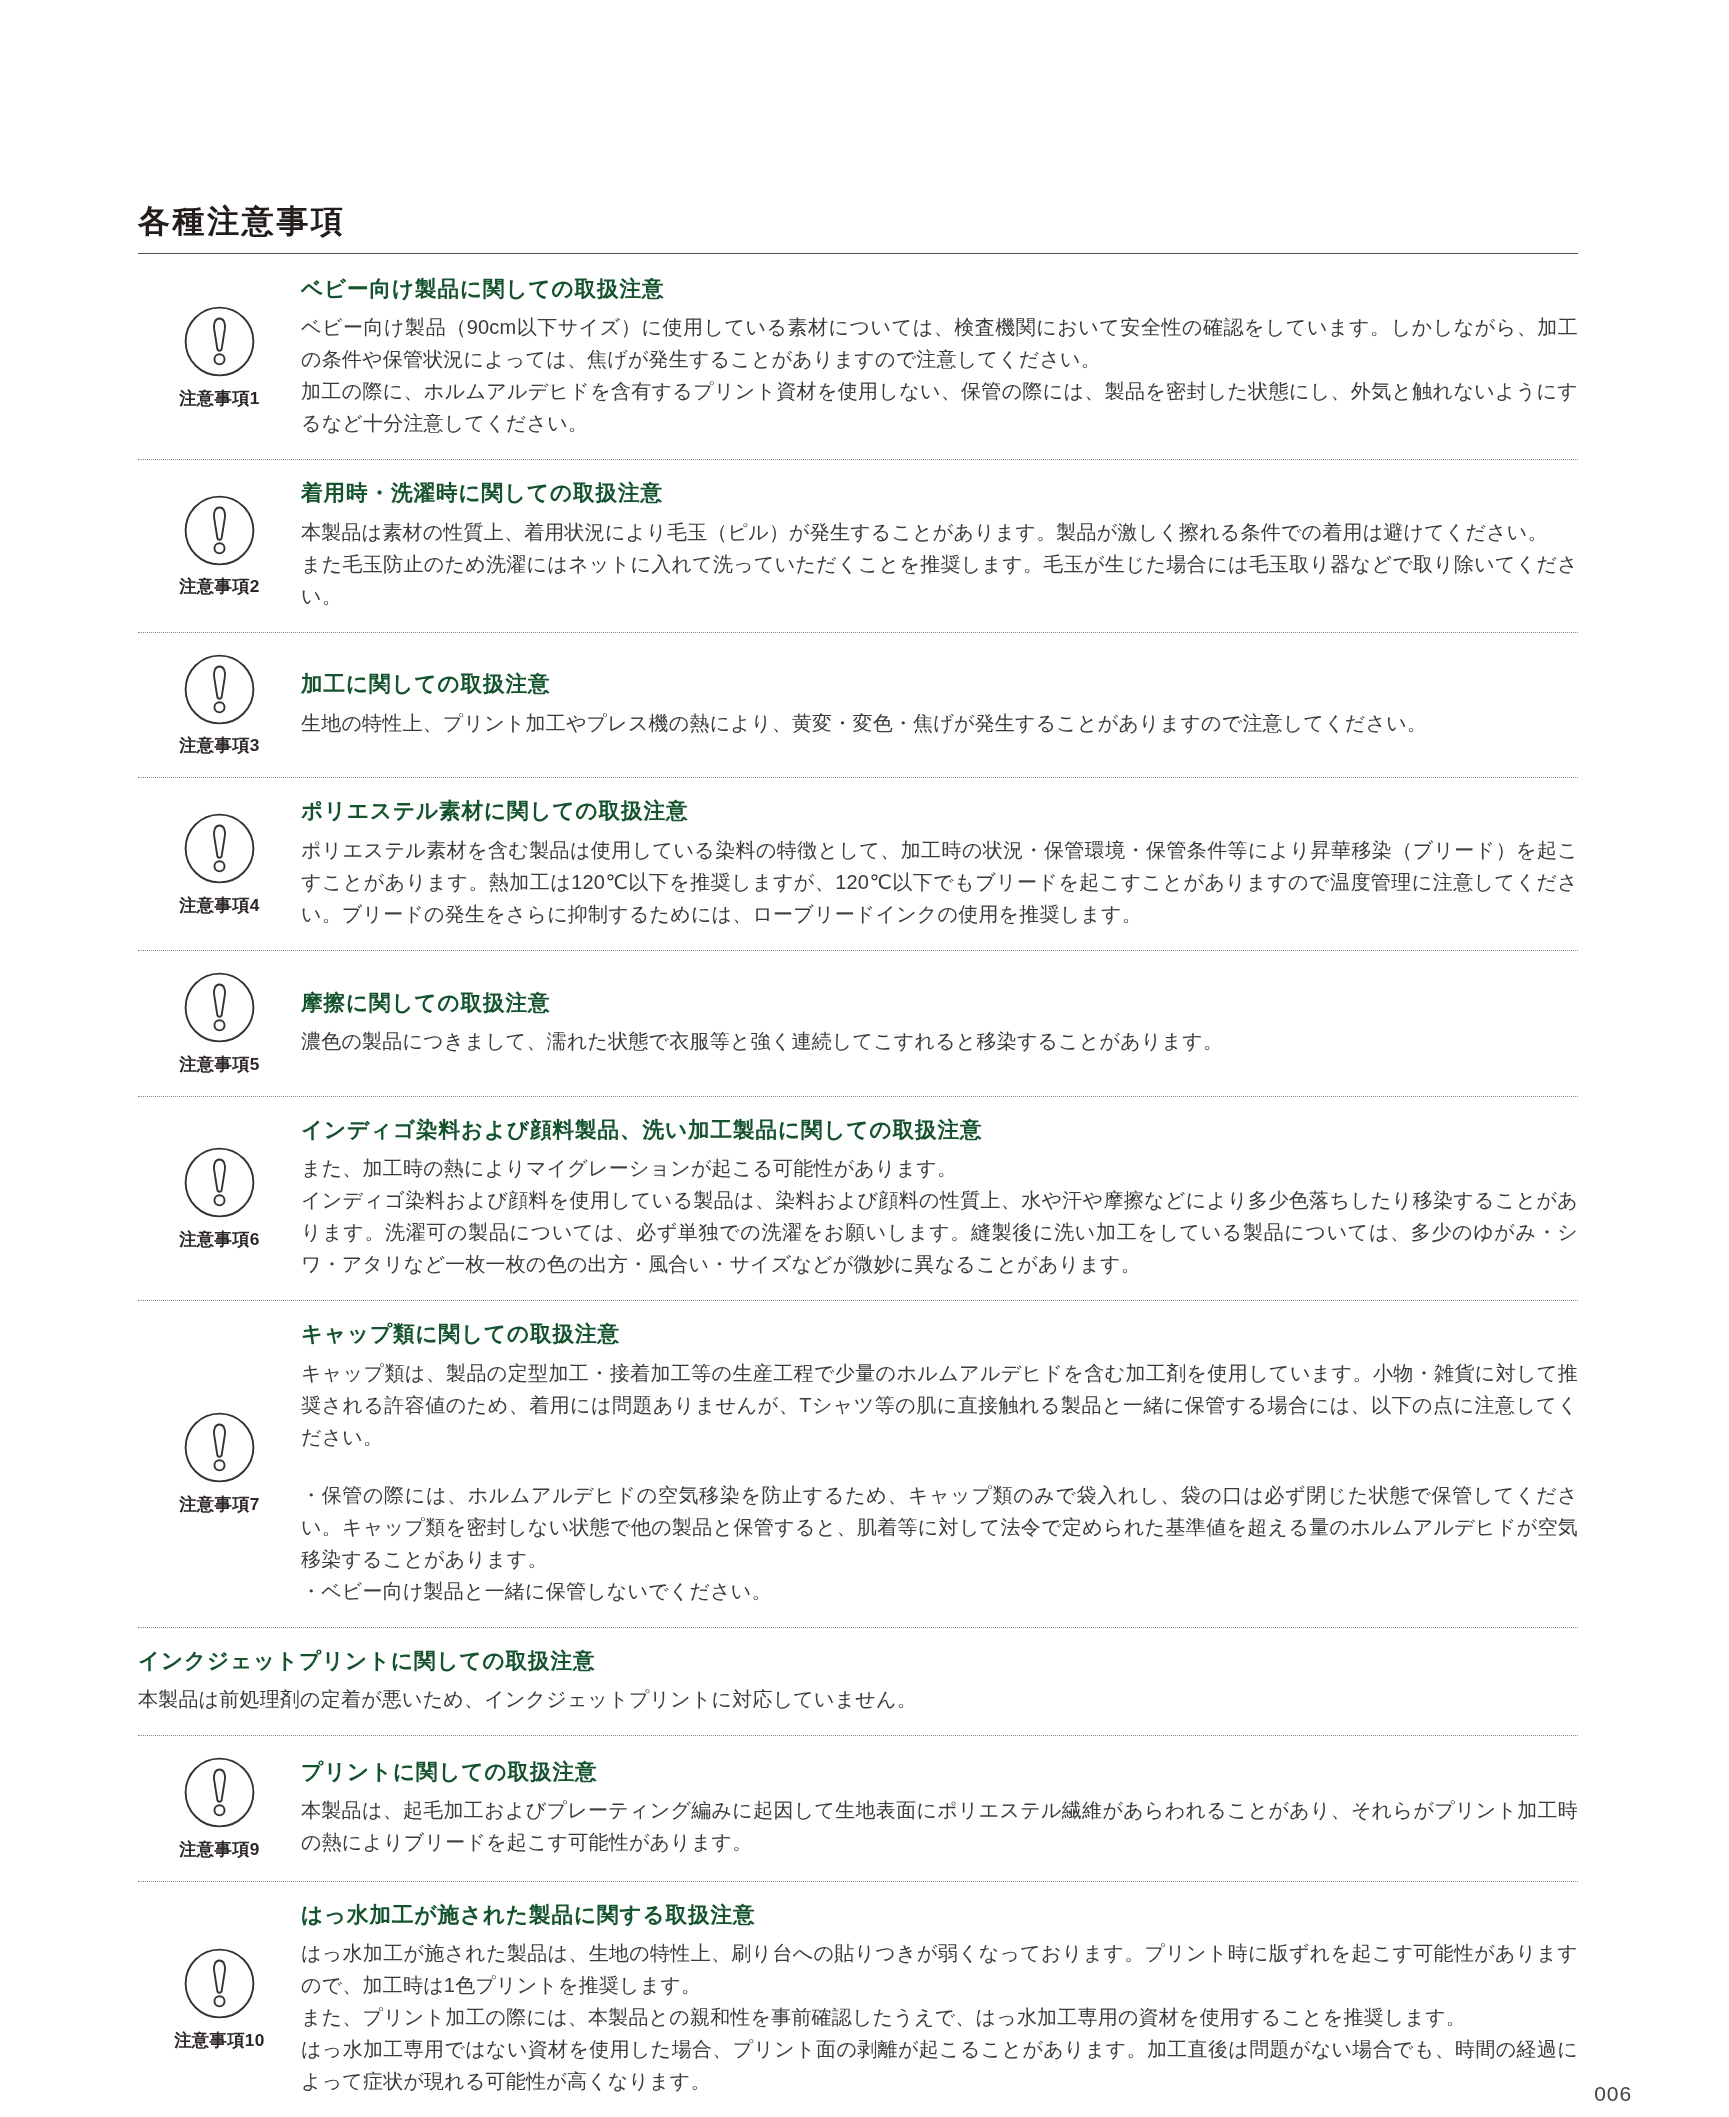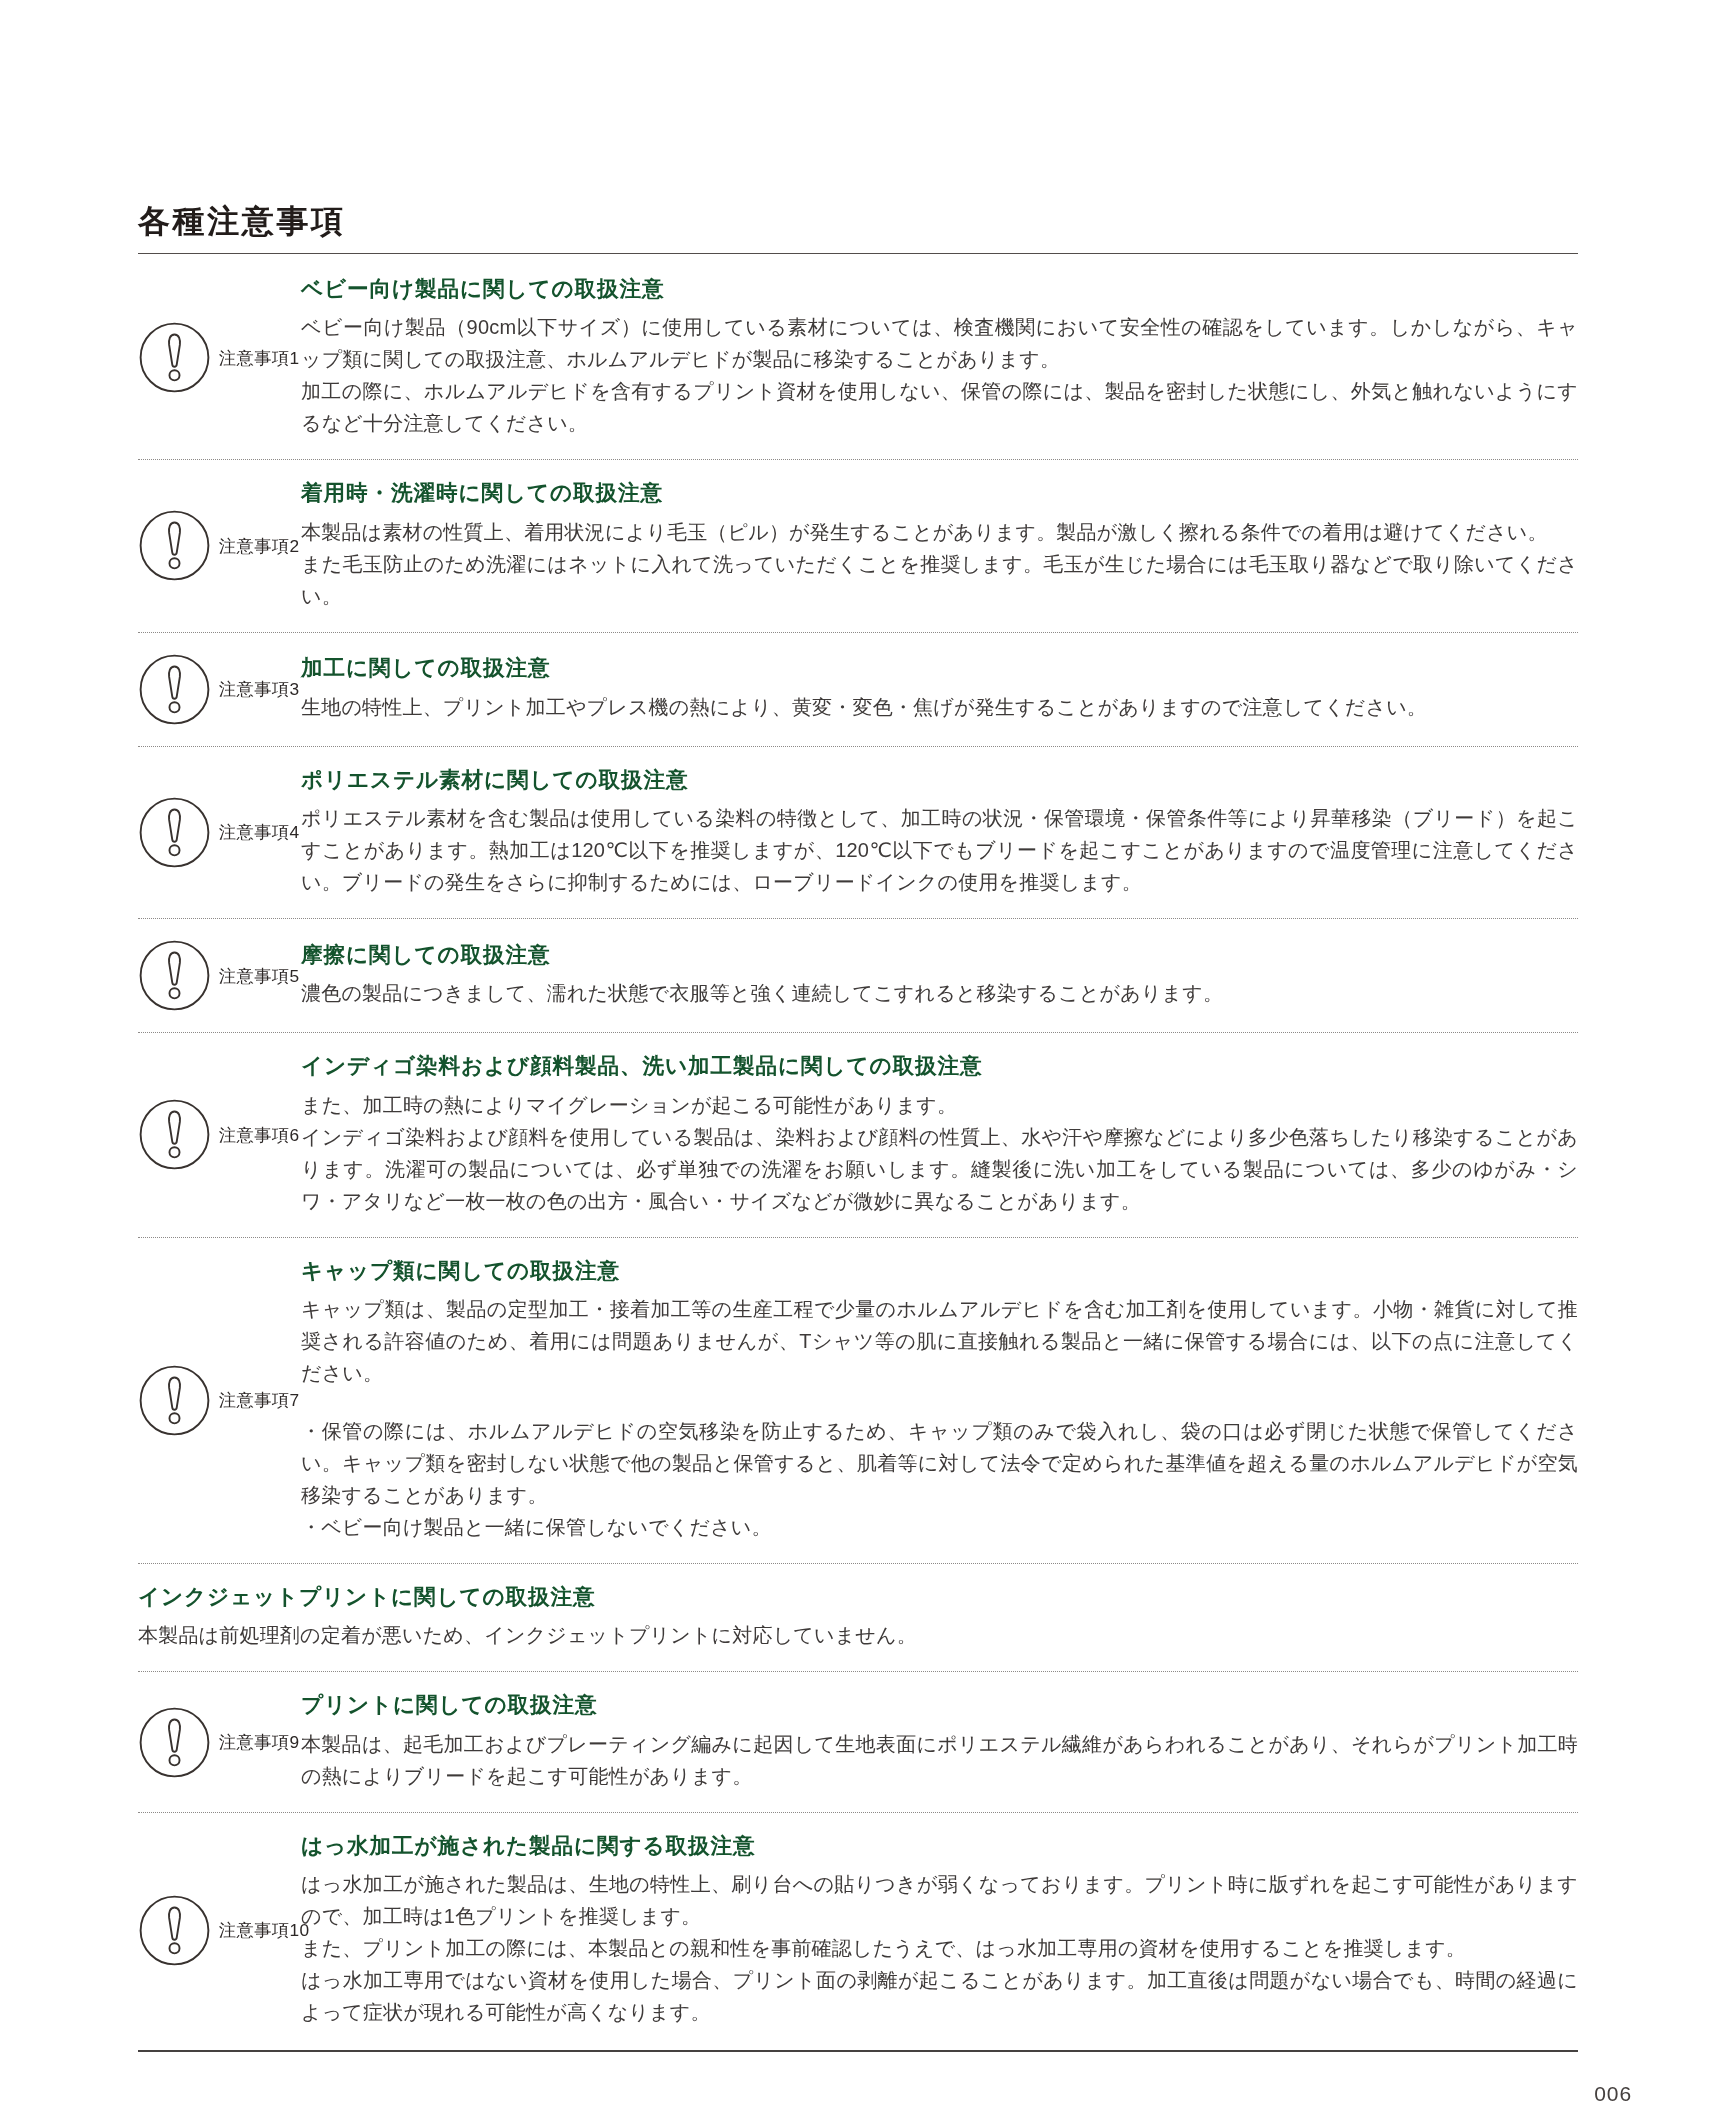--- a/index.html
+++ b/index.html
@@ -34,22 +34,24 @@
   .notice {
     display: flex;
     align-items: center;
     padding: 20px 0;
   }
   .sections section + section { border-top: 1.7px dotted #8d8a88; }
   .icon-col {
     flex: 0 0 163px;
     width: 163px;
     display: flex;
+    flex-direction: column;
     align-items: center;
     gap: 7.8px;
+    font-weight: bold;
   }
   .warn-icon { display: block; width: 73px; height: 73px; }
   .warn-icon svg { display: block; width: 73px; height: 73px; }
   .icon-label {
     font-size: 17.3px;
     color: #2c2726;
     letter-spacing: 0.4px;
     white-space: nowrap;
   }
   .content-col { flex: 1 1 auto; min-width: 0; }
@@ -100,21 +102,21 @@
               <path d="M42 15.5 C47.2 15.5 48.8 21 48.2 27.2 L44.6 50 C44.1 53.6 39.9 53.6 39.4 50 L35.8 27.2 C35.2 21 36.8 15.5 42 15.5 Z" stroke="#38322f" stroke-width="2.2"></path>
               <circle cx="42" cy="62.5" r="5.8" stroke="#38322f" stroke-width="2.2"></circle>
             </svg>
           </span>
           <span class="icon-label">注意事項1</span>
         </div>
         <div class="content-col">
           <h2 class="notice-heading">ベビー向け製品に関しての取扱注意</h2>
           <div class="paras">
 
-              <p class="para">ベビー向け製品（90cm以下サイズ）に使用している素材については、検査機関において安全性の確認をしています。しかしながら、キャップ類に関しての取扱注意、ホルムアルデヒドが製品に移染することがあります。</p>
+              <p class="para">ベビー向け製品（90cm以下サイズ）に使用している素材については、検査機関において安全性の確認をしています。しかしながら、加工の条件や保管状況によっては、焦げが発生することがありますので注意してください。</p>
 
               <p class="para">加工の際に、ホルムアルデヒドを含有するプリント資材を使用しない、保管の際には、製品を密封した状態にし、外気と触れないようにするなど十分注意してください。</p>
             </div>
         </div>
       </section>
 
       <section class="notice">
         <div class="icon-col">
           <span class="warn-icon">
             <svg viewBox="0 0 84 84" fill="none" xmlns="http://www.w3.org/2000/svg">

